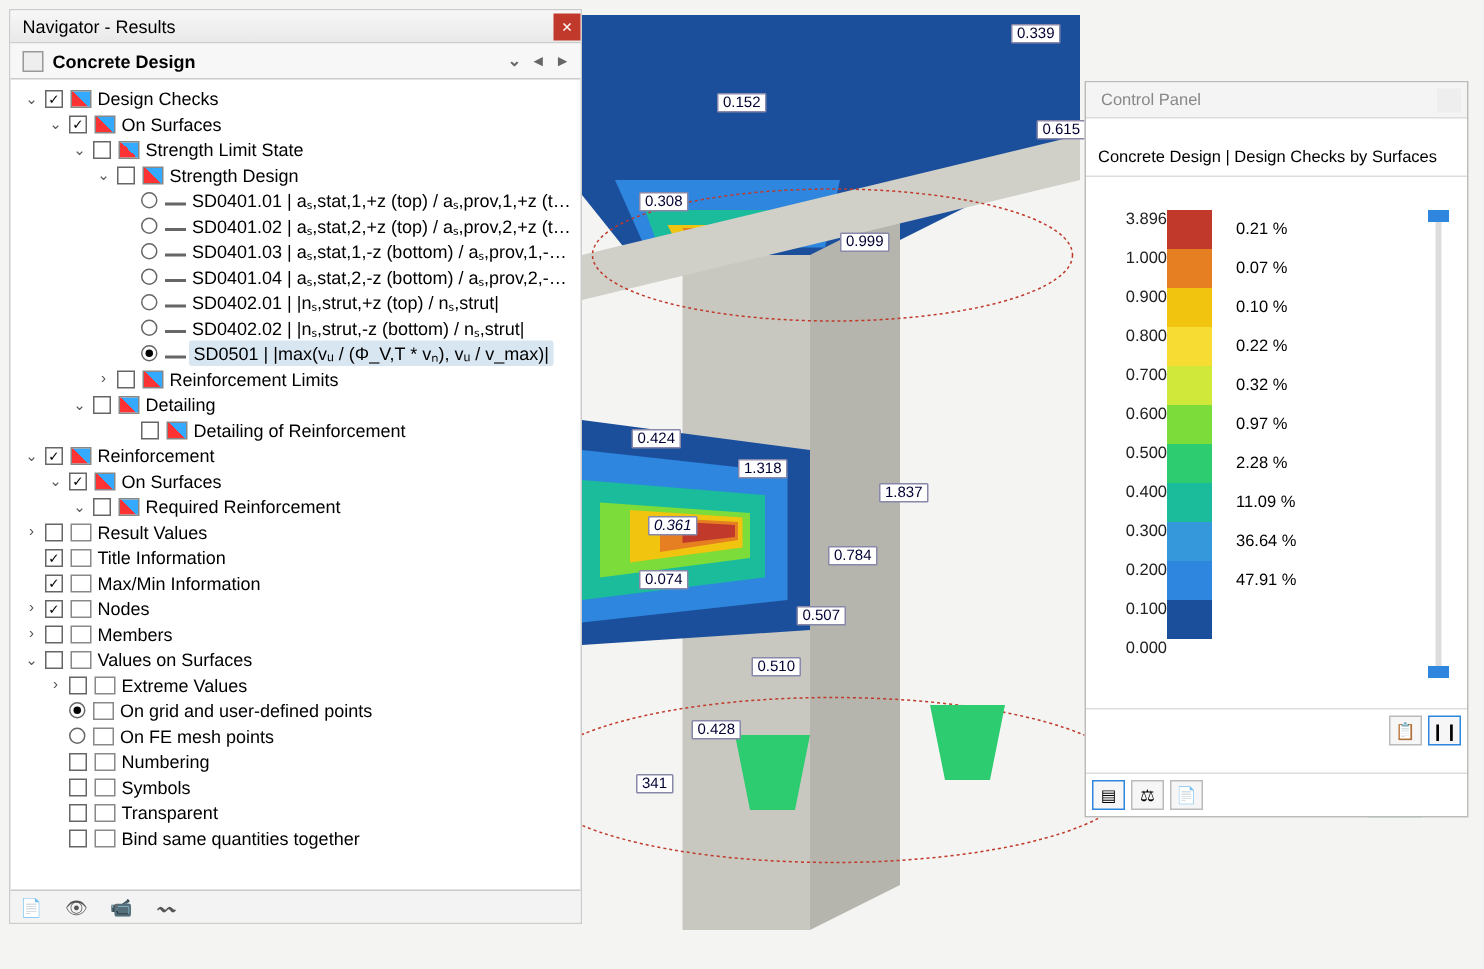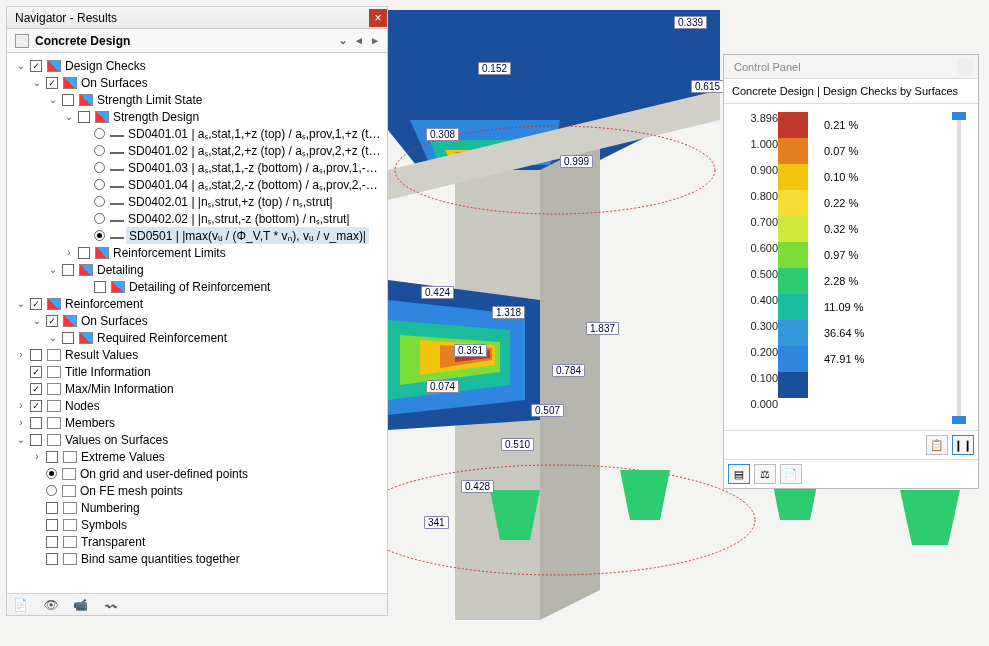--- a/index.html
+++ b/index.html
@@ -49,21 +49,21 @@
 
 .vlabel { position:absolute; font-size:10px; background:#fff; border:1px solid #88a; padding:0 3px; color:#003; border-radius:1px;margin-left:36px;}
 
 
 .arrow { position:absolute; width:70px; height:70px; left:24px; top:186px; pointer-events:none;}
 .arrow svg { width:100%; height:100%; }
 
 
 .ctrl {
   position:absolute; right:10px; top:54px; width:256px; background:#fff; border:1px solid #bbb;
-  display:flex; flex-direction:column; font-size:11px;
+  display:flex; flex-direction:column; font-size:11px;gap:14px;
 }
 .ctrl-header {
   height:24px; display:flex; align-items:center; justify-content:space-between;
   padding:0 4px 0 10px; background:#f4f4f4; border-bottom:1px solid #ddd; color:#888;
 }
 .ctrl-header .x { width:16px; height:16px; background:#eee; display:flex; align-items:center; justify-content:center;}
 .ctrl-title { padding:6px 8px; font-size:11px; border-bottom:1px solid #ddd;}
 .legend { padding:8px 10px 6px 10px; display:flex; }
 .legend .ticks { width:44px; display:flex; flex-direction:column; justify-content:space-between; text-align:right; color:#222;}
 .legend .ticks div { height:26px; line-height:13px; }
@@ -124,21 +124,21 @@
 
 <div id="vlabels">
     <div class="vlabel" style="left: 638px; top: 16px;">0.339</div>
     <div class="vlabel" style="left: 442px; top: 62px;">0.152</div>
     <div class="vlabel" style="left: 655px; top: 80px;">0.615</div>
     <div class="vlabel" style="left: 390px; top: 128px;">0.308</div>
     <div class="vlabel" style="left: 524px; top: 155px;">0.999</div>
     <div class="vlabel" style="left: 385px; top: 286px;">0.424</div>
     <div class="vlabel" style="left: 456px; top: 306px;">1.318</div>
     <div class="vlabel" style="left: 550px; top: 322px;">1.837</div>
-    <div class="vlabel" style="left: 418px; top: 344px;">0.361</div>
+    <div class="vlabel" style="left: 396px; top: 344px; font-style: italic;">0.361</div>
     <div class="vlabel" style="left: 516px; top: 364px;">0.784</div>
     <div class="vlabel" style="left: 390px; top: 380px; text-align: right;">0.074</div>
     <div class="vlabel" style="left: 495px; top: 404px;">0.507</div>
     <div class="vlabel" style="left: 465px; top: 438px;">0.510</div>
     <div class="vlabel" style="left: 425px; top: 480px;">0.428</div>
     <div class="vlabel" style="left: 388px; top: 516px;">341</div>
   </div>
 
 <div class="arrow">
   <svg viewBox="0 0 70 70">

